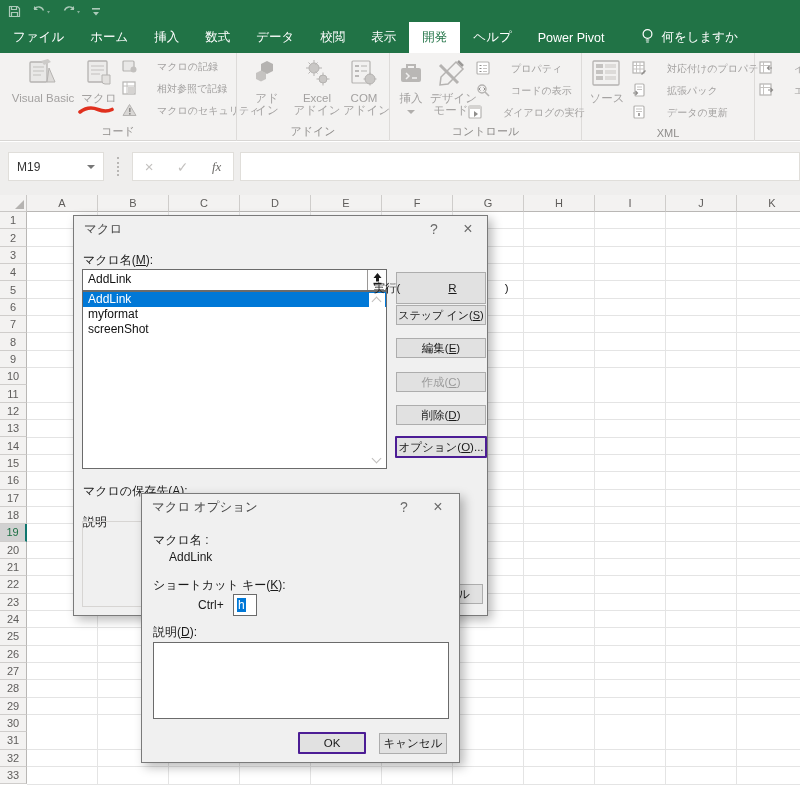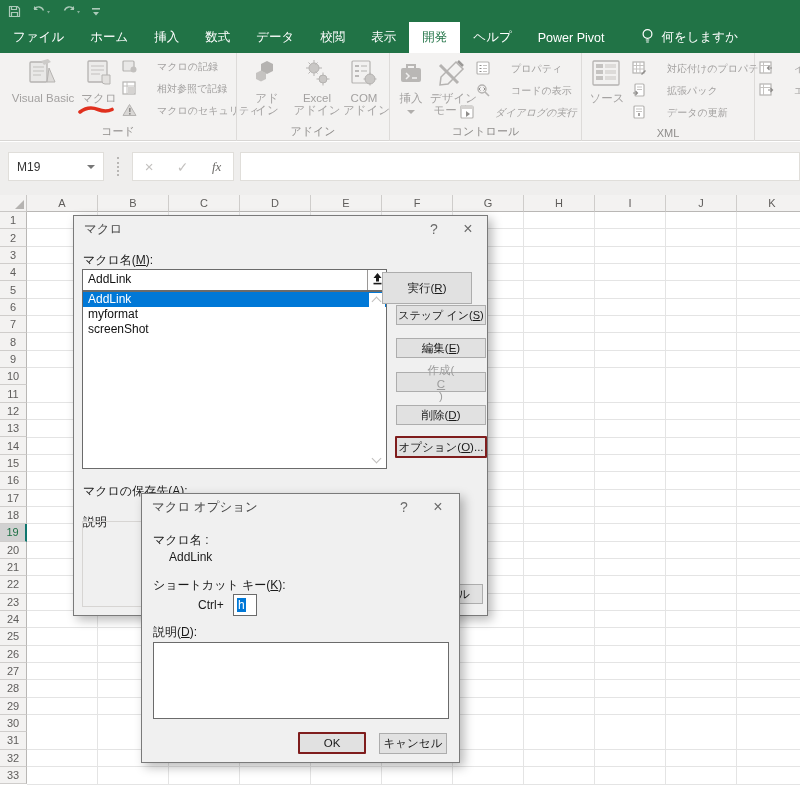--- a/index.html
+++ b/index.html
@@ -53,22 +53,22 @@
       repeating-linear-gradient(to right, transparent 0, transparent 70px, #e4e4e4 70px, #e4e4e4 71px),
       repeating-linear-gradient(to bottom, transparent 0, transparent 16.35px, #e4e4e4 16.35px, #e4e4e4 17.35px); }
 
   
   .dialog { position:absolute; background:#f0f0f0; border:1px solid #7a7a7a; box-shadow:4px 4px 10px rgba(0,0,0,.28); }
   .dtitle { position:absolute; left:0; top:0; right:0; height:27px; display:flex; align-items:center; font-size:12.5px; color:#4c4c4c; padding-left:10px; }
   .dctl { position:absolute; top:0; width:30px; height:26px; display:flex; align-items:center; justify-content:center; color:#6b6b6b; font-size:14px; }
   .mn { text-decoration:underline; }
   .dlabel { position:absolute; font-size:12px; color:#1a1a1a; white-space:nowrap; }
   .btn { position:absolute; background:#e1e1e1; border:1px solid #adadad; font-size:11.5px; color:#1a1a1a; display:flex; align-items:center; justify-content:center; white-space:nowrap; font-family:"Liberation Sans", sans-serif; }
-  .btn.disabled { color:#9b9b9b;flex-direction:column; }
-  .btn.focused { border:2px solid #7f1d1d; border-radius:1px;align-items:center; }
+  .btn.disabled { color:#9b9b9b; }
+  .btn.focused { border:2px solid #4c1d95; border-radius:1px;align-items:center; }
 
   .combo { position:absolute; background:#fff; border:1px solid #6b6b6b; display:flex; }
   .combo .cval { flex:1; font-size:12px; color:#111; padding:2px 0 0 5px; overflow:hidden; white-space:nowrap; }
   .combo .cbtn { flex:0 0 19px; border-left:1px solid #9a9896; background:#fdfdfd; display:flex; align-items:center; justify-content:center; }
   .combo .cbtn-gray { flex:0 0 17px; border-left:1px solid #b5b3b1; background:#e3e3e3; display:flex; align-items:center; justify-content:center; }
   .tri-dn { width:0; height:0; border-left:4px solid transparent; border-right:4px solid transparent; border-top:4px solid #8f8d8b; }
 
   .mlist { position:absolute; background:#fff; border:1px solid #6b6b6b; overflow:hidden; }
   .mitem { height:15px; line-height:15px; font-size:12px; color:#111; padding-left:5px; }
   .mitem.sel { background:#0078d7; color:#fff; }
@@ -256,21 +256,21 @@
         <span>プロパティ</span>
       </div>
       <div class="smallrow" style="left:86px; top:30px;">
         <span><svg width="15" height="14" viewBox="0 0 15 14">
               <circle cx="6" cy="6" r="4" fill="none" stroke="#b5b3b1" stroke-width="1.4"></circle>
               <path d="M9 9 l4 4" stroke="#b5b3b1" stroke-width="1.6"></path>
               <path d="M4.5 4.5 l-1.5 1.5 1.5 1.5 M7.5 4.5 l1.5 1.5 -1.5 1.5" stroke="#8f8d8b" stroke-width="1" fill="none"></path>
             </svg></span>
         <span>コードの表示</span>
       </div>
-      <div class="smallrow" style="left:70px; top:52px;font-style:italic;">
+      <div class="smallrow" style="left:78px; top:52px;">
         <span><svg width="15" height="14" viewBox="0 0 15 14">
               <rect x="1" y="1" width="12" height="12" rx="1" fill="#fff" stroke="#b5b3b1" stroke-width="1.2"></rect>
               <rect x="1" y="1" width="12" height="3" fill="#d5d3d1"></rect>
               <path d="M6 6 l4 3 -4 3 z" fill="#8f8d8b"></path>
             </svg></span>
         <span>ダイアログの実行</span>
       </div>
       <div class="glabel">コントロール</div>
     </div>
 
@@ -433,21 +433,21 @@
           <div class="mitem sel">AddLink</div>
           <div class="mitem">myformat</div>
           <div class="mitem">screenShot</div>
         </div>
       <div class="lscroll">
         <span class="chev up"></span>
         <span class="chev dn"></span>
       </div>
     </div>
 
-    <button class="btn" style="left:308px; top:56px; width:90px; height:32px;">
+    <button class="btn" style="left:322px; top:56px; width:90px; height:32px;gap:48px;">
         <span>実行(</span>
         <span class="mn">R</span>
         <span>)</span>
       </button>
     <button class="btn" style="left:322px; top:89px; width:90px; height:20px; font-size:11px;">
         <span>ステップ イン(</span>
         <span class="mn">S</span>
         <span>)</span>
       </button>
     <button class="btn" style="left:322px; top:122px; width:90px; height:20px;">

